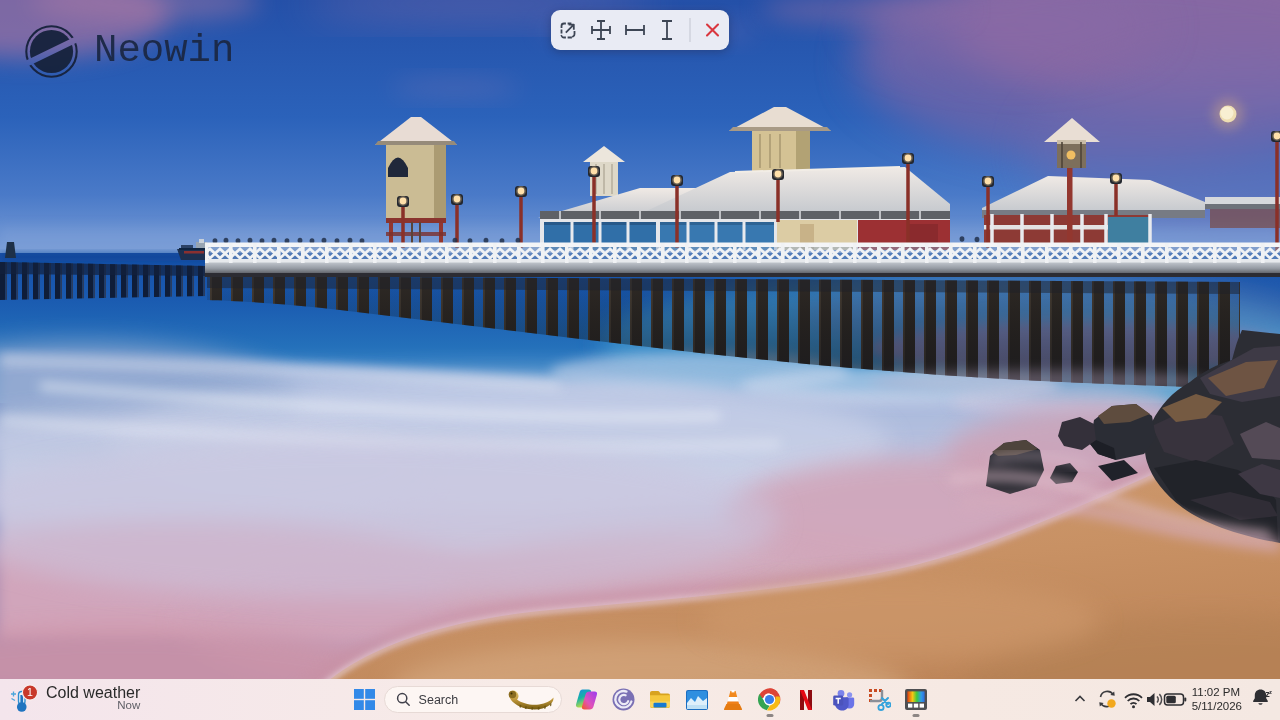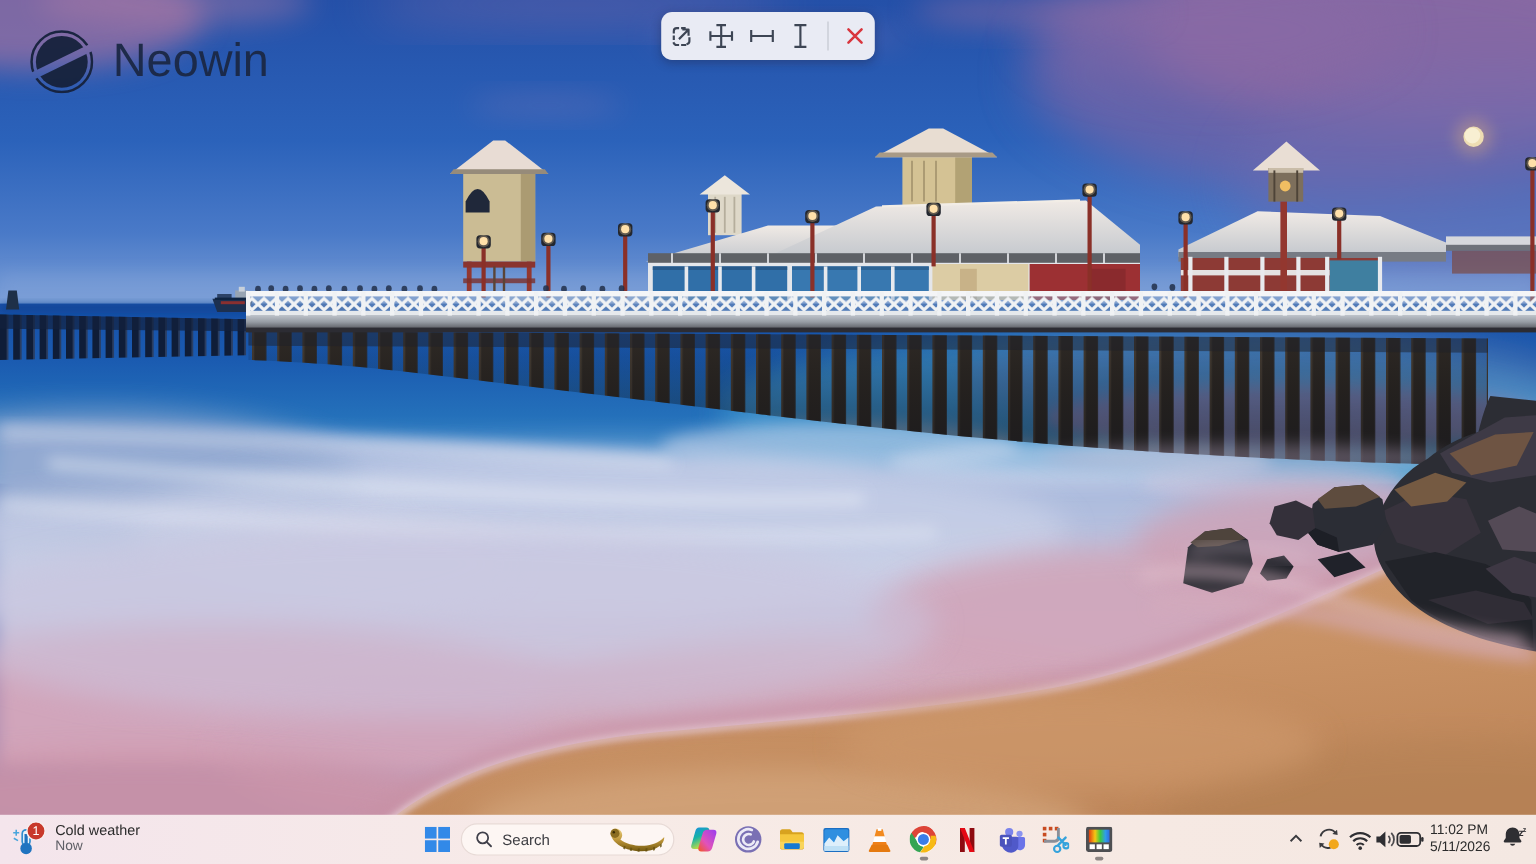--- a/index.html
+++ b/index.html
@@ -2,28 +2,28 @@
 <html><head>
 <meta charset="utf-8">
 <style>
   html,body{margin:0;padding:0;width:1280px;height:720px;overflow:hidden;background:#2e4da3;
     font-family:"Liberation Sans",sans-serif;}
   #stage{position:relative;width:1280px;height:720px;}
   #wall{position:absolute;left:0;top:0;}
   #toolbar{position:absolute;left:551px;top:10px;width:178px;height:40px;background:#e9ebf4;
     border-radius:9px;box-shadow:0 2px 8px rgba(20,30,60,.35);display:flex;align-items:center;}
   #toolbar svg{display:block;}
-  #logo{position:absolute;left:25px;top:25px;display:flex;align-items:center;opacity:.95;}
+  #logo{position:absolute;left:25px;top:25px;display:flex;align-items:center;opacity:.95;font-family:Liberation Mono, monospace;}
   #logo .txt{color:#1b2845;font-size:39px;font-weight:400;letter-spacing:0px;margin-left:16px;margin-top:-2px;}
   #taskbar{position:absolute;left:0;top:679px;width:1280px;height:41px;
     background:linear-gradient(90deg,#f4e5ec 0%,#f7ebe7 40%,#f6e9e3 75%,#f4e8e2 100%);}
   #weather{position:absolute;left:9px;top:4px;display:flex;align-items:center;}
   #wxtext{margin-left:5px;}
-  #wxtext .l1{font-size:12px;color:#2a2a2a;line-height:13.5px;}
-  #wxtext .l2{font-size:11.5px;color:#5f5f66;line-height:13.5px;}
+  #wxtext .l1{font-size:16px;color:#2a2a2a;line-height:13.5px;}
+  #wxtext .l2{font-size:11.5px;color:#5f5f66;line-height:13.5px;text-align:right;}
   #center{position:absolute;left:346px;top:0;height:41px;display:flex;align-items:center;}
   .tbi{width:24px;height:24px;margin:0 6.3px;position:relative;display:flex;align-items:center;justify-content:center;}
   #searchpill{width:176px;height:25px;background:#fdf6f3;border:1px solid #e7dad6;border-radius:14px;
     margin:0 7px 0 1px;display:flex;align-items:center;position:relative;overflow:hidden;}
   #searchpill .stx{font-size:12.5px;color:#3c3c41;margin-left:8px;}
   #tray{position:absolute;left:1070px;top:0;height:41px;width:210px;}
   #clock{position:absolute;right:38px;top:7px;text-align:left;font-size:11.5px;color:#2b2b2b;line-height:13.5px;}
   .dash{position:absolute;bottom:-5px;left:50%;transform:translateX(-50%);width:7px;height:3px;
     border-radius:2px;background:#8d8684;}
 </style>

